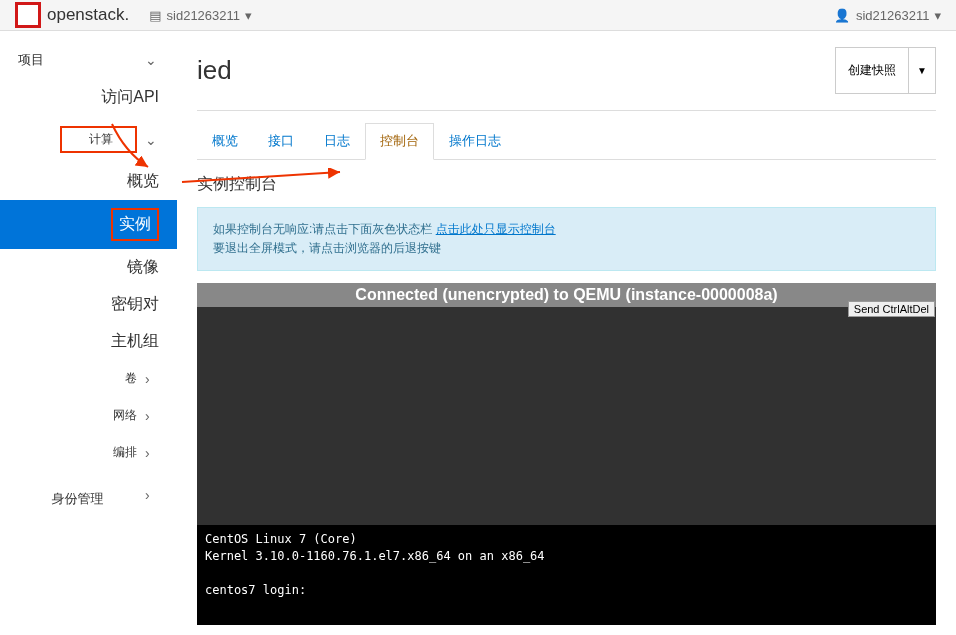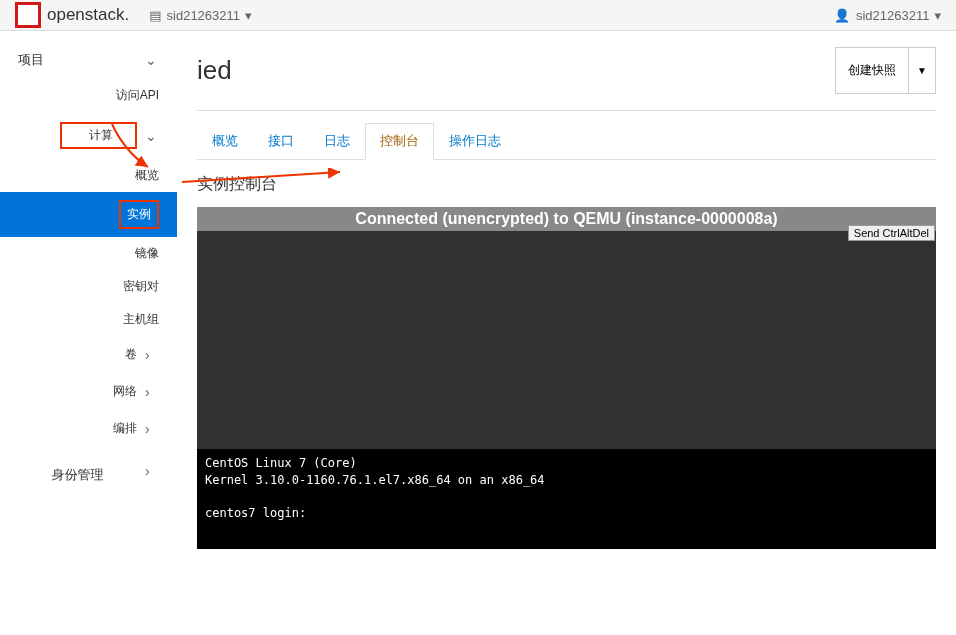--- a/index.html
+++ b/index.html
@@ -21,21 +21,21 @@
     .sidebar { width: 177px; padding: 10px 0; }
     .content { flex: 1; padding: 10px 20px 20px 20px; }
     
     
     .nav-section { display: flex; justify-content: space-between; align-items: center; padding: 10px 18px; cursor: pointer; color: #333; }
     .nav-section .label { text-align: right; flex: 1; }
     .nav-section.level-1 { padding-left: 18px; }
     .nav-section.level-2 { padding-left: 60px; }
     .nav-section.level-2 .label { font-size: 12px; }
     .nav-chevron { width: 14px; font-size: 14px; color: #666; margin-left: 8px; }
-    .nav-item { text-align: right; padding: 8px 18px 8px 0; cursor: pointer; font-size: 12px; color: #333; }
+    .nav-item { text-align: right; padding: 8px 18px 8px 0; cursor: pointer; font-size: 16px; color: #333; }
     .nav-item.active { background: #0074d9; color: #fff; }
     
     
     .highlight-box { border: 2px solid #e30; position: relative; }
     .annotation-arrow-1 { position: absolute; left: 110px; top: 122px; width: 50px; height: 50px; pointer-events: none; }
     .annotation-arrow-2 { position: absolute; left: 180px; top: 168px; width: 170px; height: 20px; pointer-events: none; }
     
     
     .breadcrumb { padding: 10px 0; color: #999; font-size: 13px; }
     .breadcrumb a { color: #07c; text-decoration: none; }
@@ -139,20 +139,25 @@
       <div class="tabs">
         <div class="tab">概览</div>
         <div class="tab">接口</div>
         <div class="tab">日志</div>
         <div class="tab active highlight-box">控制台</div>
         <div class="tab">操作日志</div>
       </div>
 
       <h3 class="section-title">实例控制台</h3>
 
+      <div class="alert-info">
+        <span>如果控制台无响应:请点击下面灰色状态栏</span>
+        <a href="#">点击此处只显示控制台</a><br>
+        <span>要退出全屏模式，请点击浏览器的后退按键</span>
+      </div>
 
       <div class="terminal-wrap">
         <div class="terminal-header">Connected (unencrypted) to QEMU (instance-0000008a)</div>
         <button class="btn-cad">Send CtrlAltDel</button>
         <div class="terminal"></div>
         <div class="terminal-black">CentOS Linux 7 (Core)
 Kernel 3.10.0-1160.76.1.el7.x86_64 on an x86_64
 
 centos7 login:</div>
       </div>

